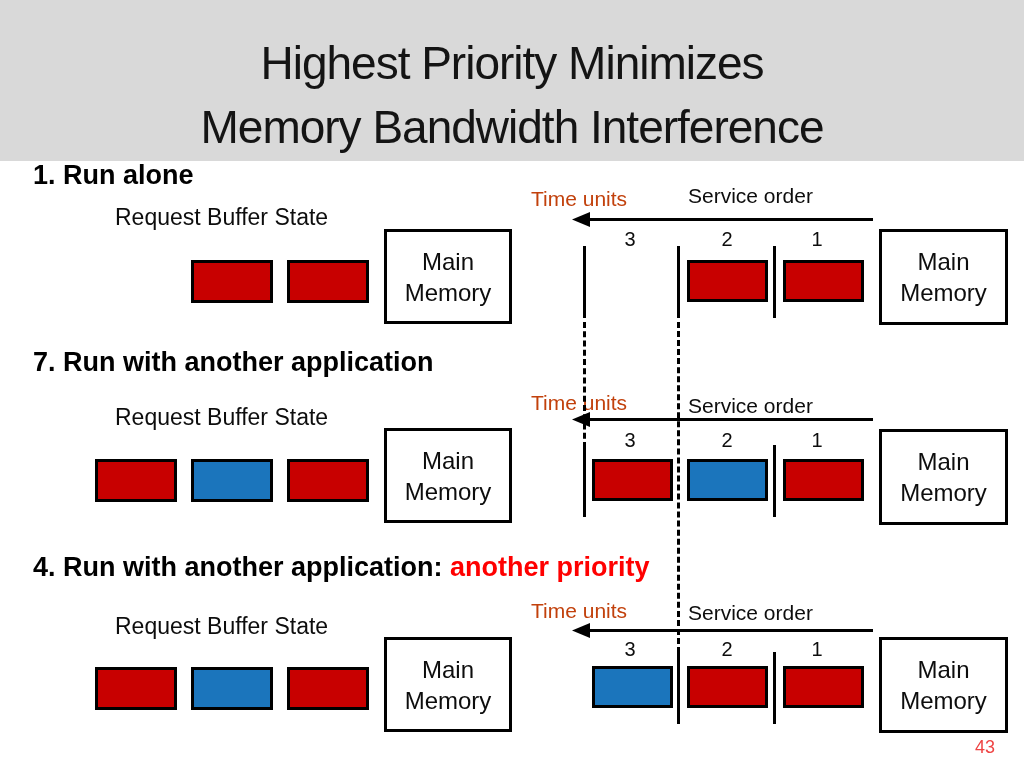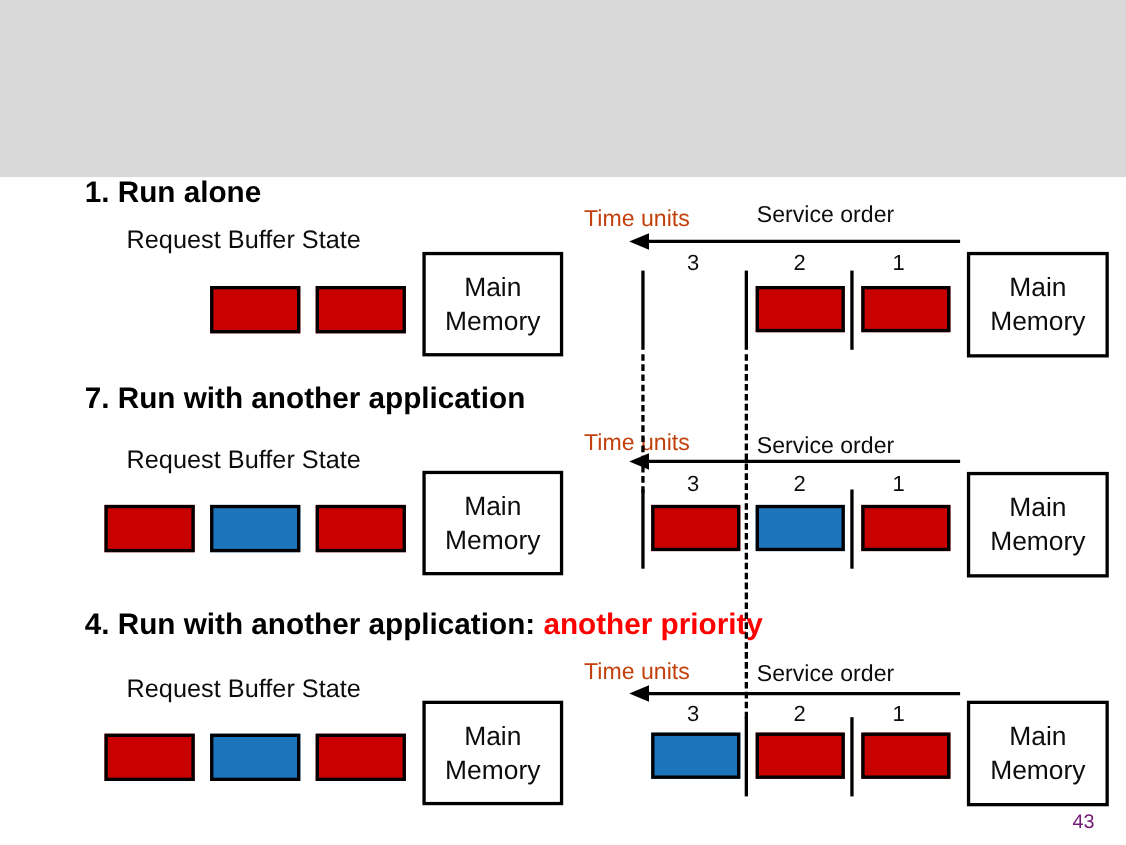--- a/index.html
+++ b/index.html
@@ -7,21 +7,21 @@
   body { font-family:"Liberation Sans", sans-serif; background:#fff; }
   #slide { position:relative; width:1024px; height:768px; background:#ffffff; overflow:hidden; }
 
   
   .title-band { position:absolute; left:0; top:0; width:1024px; height:161px; background:#D9D9D9; }
   .title-line { position:absolute; left:0; width:1024px; text-align:center; font-size:46px; color:#141414; font-weight:400; letter-spacing:-1px; }
   .title-l1 { top:36px; }
   .title-l2 { top:100px; }
 
   
-  .heading { position:absolute; left:33px; font-size:27px; font-weight:700; color:#000; white-space:pre;margin-left:44px; }
+  .heading { position:absolute; left:33px; font-size:27px; font-weight:700; color:#000; white-space:pre; }
   .s1 .heading { top:160px; }
   .s2 .heading { top:347px; }
   .s3 .heading { top:552px; }
   .hl { color:#FF0000; }
 
   
   .rbs { position:absolute; left:115px; font-size:23px; color:#0d0d0d; }
   .s1 .rbs { top:204px; }
   .s2 .rbs { top:404px; }
   .s3 .rbs { top:613px; }
@@ -77,28 +77,30 @@
   .s1 .sslot { top:260px; }
   .s2 .sslot { top:459px; }
   .s3 .sslot { top:666px; }
 
   
   .dash { position:absolute; width:0; border-left:3px dashed #000; }
   .dash-a { left:583px; top:322px; height:126px; }
   .dash-b { left:677px; top:322px; height:331px; }
 
   
-  .pagenum { position:absolute; left:975px; top:737px; width:40px; text-align:left; font-size:18px; color:#701a75; }
+  .pagenum { position:absolute; left:975px; top:737px; width:40px; text-align:left; font-size:18px; color:#ef4444; }
 </style>
 </head>
 <body>
 
 <div id="slide">
 
   <div class="title-band"></div>
+  <div class="title-line title-l1">Highest Priority Minimizes</div>
+  <div class="title-line title-l2">Memory Bandwidth Interference</div>
 
   <div class="section s1">
     <div class="heading"><span>1. Run alone</span><span class="hl"></span></div>
     <div class="rbs">Request Buffer State</div>
 
     <div class="bslot b1 red"></div>
     <div class="bslot b2 red"></div>
     <div class="mm mm-left">
       <div>Main</div>
       <div>Memory</div>

